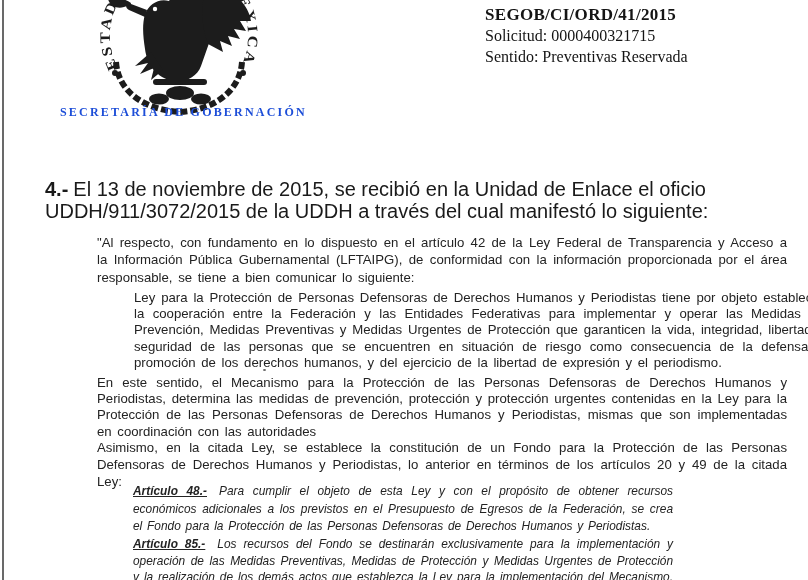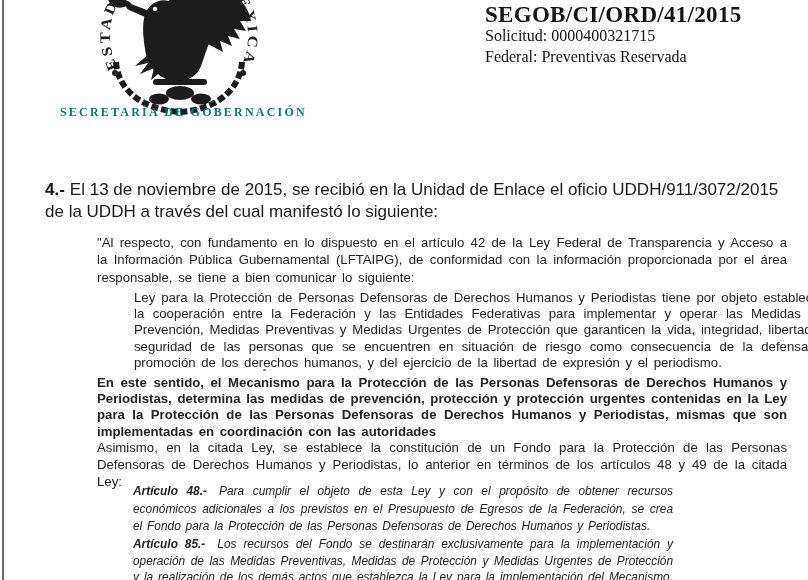--- a/index.html
+++ b/index.html
@@ -14,56 +14,56 @@
   .scan-edge{
     position:absolute;left:2px;top:0;width:2px;height:580px;
     background:#4f4f4f;opacity:.85;
   }
   
   .emblem{position:absolute;left:95px;top:-60px;width:168px;height:176px;}
   .secretariat{
     position:absolute;left:60px;top:105px;
     font-family:"Liberation Serif", serif;
     font-size:12px;font-weight:bold;letter-spacing:2.2px;
-    color:#0f766e;white-space:nowrap;
+    color:#1d4ed8;white-space:nowrap;
   }
   .ref-block{
     position:absolute;left:485px;top:-16px;width:300px;
     font-family:"Liberation Serif", serif;color:#141414;
   }
   .ref-clipped{
     font-size:17px;font-weight:bold;line-height:20px;white-space:nowrap;
     letter-spacing:.3px;
   }
-  .ref-file{font-size:23px;font-weight:bold;line-height:21px;letter-spacing:.3px;}
+  .ref-file{font-size:17px;font-weight:bold;line-height:21px;letter-spacing:.3px;}
   .ref-line{font-size:16px;line-height:21px;}
   .ref-line .lbl{margin-right:4px;}
   
   .para-main{
     position:absolute;left:45px;top:179px;width:753px;
-    font-size:17px;line-height:21.5px;color:#1a1a1a;
+    font-size:20px;line-height:21.5px;color:#1a1a1a;
   }
   .para-main b{padding-right:5px;}
   .quote{
     position:absolute;left:97px;width:690px;
     font-size:13.2px;color:#232323;
     text-align:justify;word-spacing:2px;
   }
   .q1{top:234px;line-height:17.4px;}
   .q2{top:290px;line-height:16.2px;margin-left:37px;}
-  .q3{top:375px;line-height:16.2px;font-weight:bold;}
+  .q3{top:375px;line-height:16.2px;}
   .q4{top:439px;line-height:17px;}
   .article{
     position:absolute;left:133px;width:540px;
     font-size:11.9px;font-style:italic;color:#232323;
     text-align:justify;word-spacing:1.5px;line-height:17.6px;
   }
   .a48{top:483px;}
   .a49{top:536px;line-height:16.6px;}
-  .article b{padding-right:12px;}
+  .article b{padding-right:12px;text-decoration:underline;}
   .speck{
     position:absolute;left:263px;top:369px;width:3px;height:2px;
     background:#666;border-radius:50%;
   }
 </style>
 </head>
 <body>
 
 <div class="page">
 
@@ -107,28 +107,28 @@
       </g>
     </g>
   </svg>
 
   <div class="secretariat">SECRETARÍA DE GOBERNACIÓN</div>
 
   <div class="ref-block">
     <div class="ref-clipped">COMITÉ DE INFORMACIÓN</div>
     <div class="ref-file">SEGOB/CI/ORD/41/2015</div>
     <div class="ref-line"><span class="lbl">Solicitud:</span><span>0000400321715</span></div>
-    <div class="ref-line"><span class="lbl">Federal:</span><span>Preventivas Reservada</span></div>
+    <div class="ref-line"><span class="lbl">Sentido:</span><span>Preventivas Reservada</span></div>
   </div>
 
   <div class="para-main"><b>4.-</b><span>El 13 de noviembre de 2015, se recibió en la Unidad de Enlace el oficio UDDH/911/3072/2015 de la UDDH a través del cual manifestó lo siguiente:</span></div>
 
   <div class="quote q1">"Al respecto, con fundamento en lo dispuesto en el artículo 42 de la Ley Federal de Transparencia y Acceso a la Información Pública Gubernamental (LFTAIPG), de conformidad con la información proporcionada por el área responsable, se tiene a bien comunicar lo siguiente:</div>
   <div class="quote q2">Ley para la Protección de Personas Defensoras de Derechos Humanos y Periodistas tiene por objeto establecer la cooperación entre la Federación y las Entidades Federativas para implementar y operar las Medidas de Prevención, Medidas Preventivas y Medidas Urgentes de Protección que garanticen la vida, integridad, libertad y seguridad de las personas que se encuentren en situación de riesgo como consecuencia de la defensa o promoción de los derechos humanos, y del ejercicio de la libertad de expresión y el periodismo.</div>
   <div class="speck"></div>
   <div class="quote q3">En este sentido, el Mecanismo para la Protección de las Personas Defensoras de Derechos Humanos y Periodistas, determina las medidas de prevención, protección y protección urgentes contenidas en la Ley para la Protección de las Personas Defensoras de Derechos Humanos y Periodistas, mismas que son implementadas en coordinación con las autoridades</div>
-  <div class="quote q4">Asimismo, en la citada Ley, se establece la constitución de un Fondo para la Protección de las Personas Defensoras de Derechos Humanos y Periodistas, lo anterior en términos de los artículos 48 y 49 de la citada Ley:</div>
+  <div class="quote q4">Asimismo, en la citada Ley, se establece la constitución de un Fondo para la Protección de las Personas Defensoras de Derechos Humanos y Periodistas, lo anterior en términos de los artículos 20 y 49 de la citada Ley:</div>
 
   <div class="article a48"><b>Artículo 48.-</b><span>Para cumplir el objeto de esta Ley y con el propósito de obtener recursos económicos adicionales a los previstos en el Presupuesto de Egresos de la Federación, se crea el Fondo para la Protección de las Personas Defensoras de Derechos Humanos y Periodistas.</span></div>
 
   <div class="article a49"><b>Artículo 85.-</b><span>Los recursos del Fondo se destinarán exclusivamente para la implementación y operación de las Medidas Preventivas, Medidas de Protección y Medidas Urgentes de Protección y la realización de los demás actos que establezca la Ley para la implementación del Mecanismo, tales como evaluaciones</span></div>
 
 </div>
 
 </body></html>

